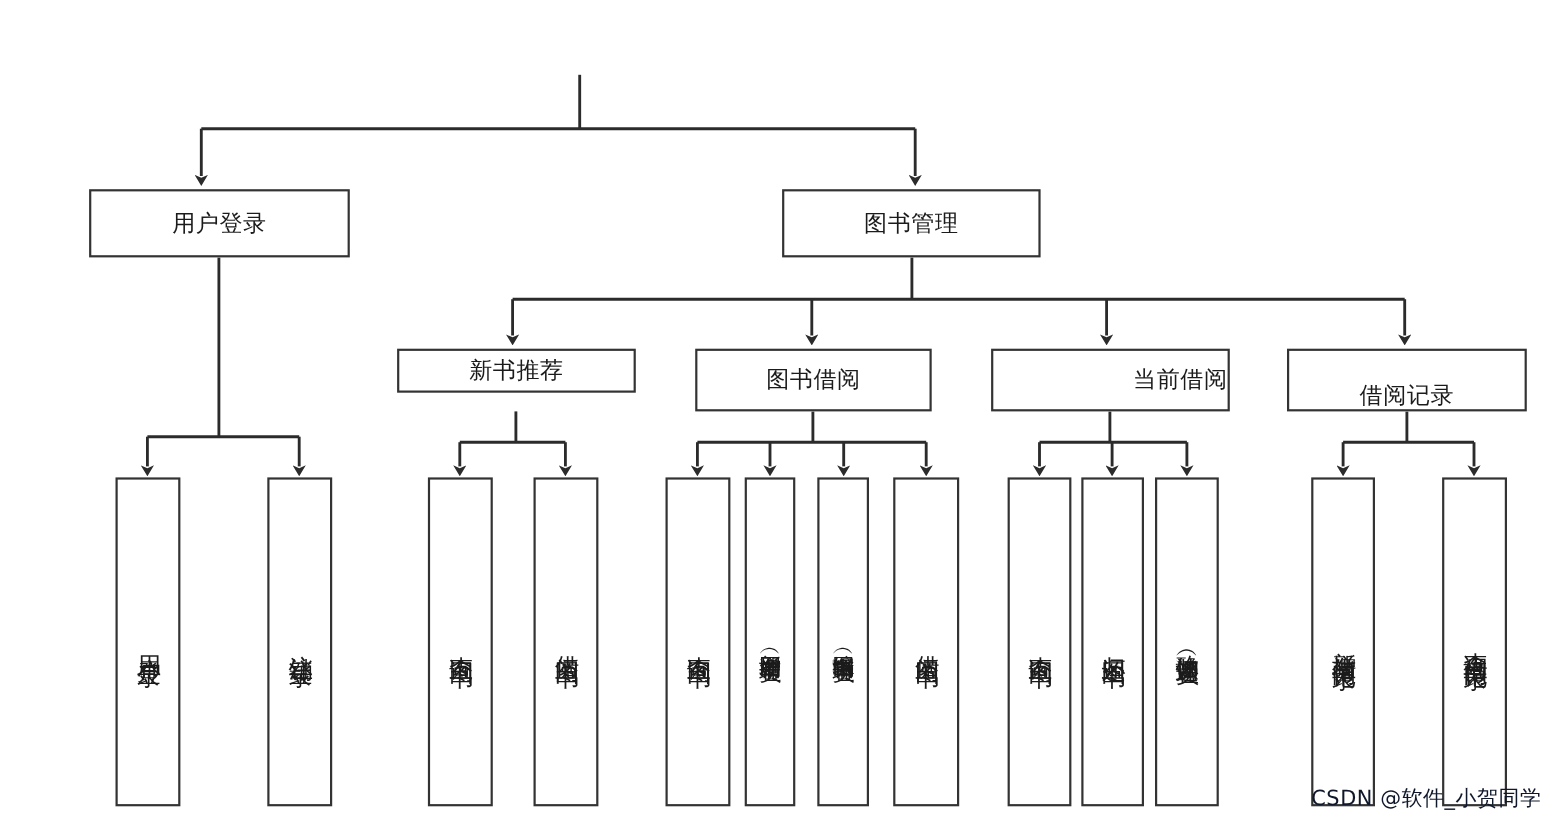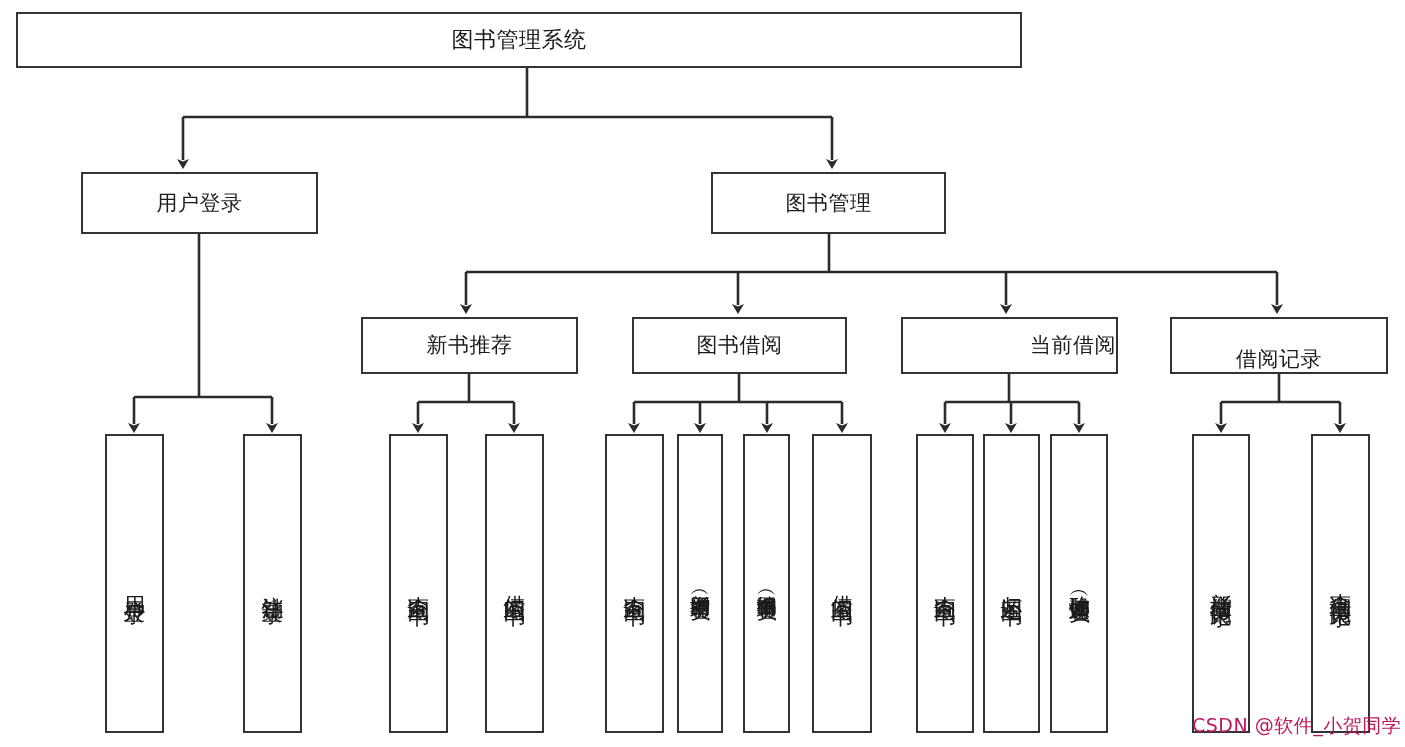--- a/index.html
+++ b/index.html
@@ -48,21 +48,21 @@
     writing-mode: vertical-rl;
     text-orientation: upright;
     font-size: 22px;
     letter-spacing: 3px;
     white-space: nowrap;
   }
   .node.root .label { font-size: 22px; }
   .watermark {
     position: absolute;
     font-size: 19px;
-    color: #be185d;
+    color: #0f172a;
     white-space: nowrap;
     letter-spacing: 0.5px;
   }
 </style>
 </head>
 <body>
 
 <div id="canvas">
 
   <svg class="wires" viewBox="0 0 1405 747" xmlns="http://www.w3.org/2000/svg">
@@ -108,32 +108,29 @@
       <path d="M1011,402 L1011,424" marker-end="url(#arw)"></path>
       <path d="M1079,402 L1079,424" marker-end="url(#arw)"></path>
 
       <path d="M1279,374 L1279,402"></path>
       <path d="M1221,402 L1340,402"></path>
       <path d="M1221,402 L1221,424" marker-end="url(#arw)"></path>
       <path d="M1340,402 L1340,424" marker-end="url(#arw)"></path>
     </g>
   </svg>
 
-  <div class="node horiz root" style="left:16px;top:12px;width:1006px;height:56px;">
-    <span class="label">图书管理系统</span>
-  </div>
 
   <div class="node horiz" style="left:81px;top:172px;width:237px;height:62px;">
     <span class="label">用户登录</span>
   </div>
   <div class="node horiz" style="left:711px;top:172px;width:235px;height:62px;align-items:center;">
     <span class="label">图书管理</span>
   </div>
 
-  <div class="node horiz" style="left:361px;top:317px;width:217px;height:57px;">
+  <div class="node horiz" style="left:361px;top:317px;width:217px;height:40px;">
     <span class="label">新书推荐</span>
   </div>
   <div class="node horiz" style="left:632px;top:317px;width:215px;height:57px;">
     <span class="label">图书借阅</span>
   </div>
   <div class="node horiz" style="left:901px;top:317px;width:217px;height:57px;justify-content:flex-end;">
     <span class="label">当前借阅</span>
   </div>
   <div class="node horiz" style="left:1170px;top:317px;width:218px;height:57px;align-items:flex-end;">
     <span class="label">借阅记录</span>

